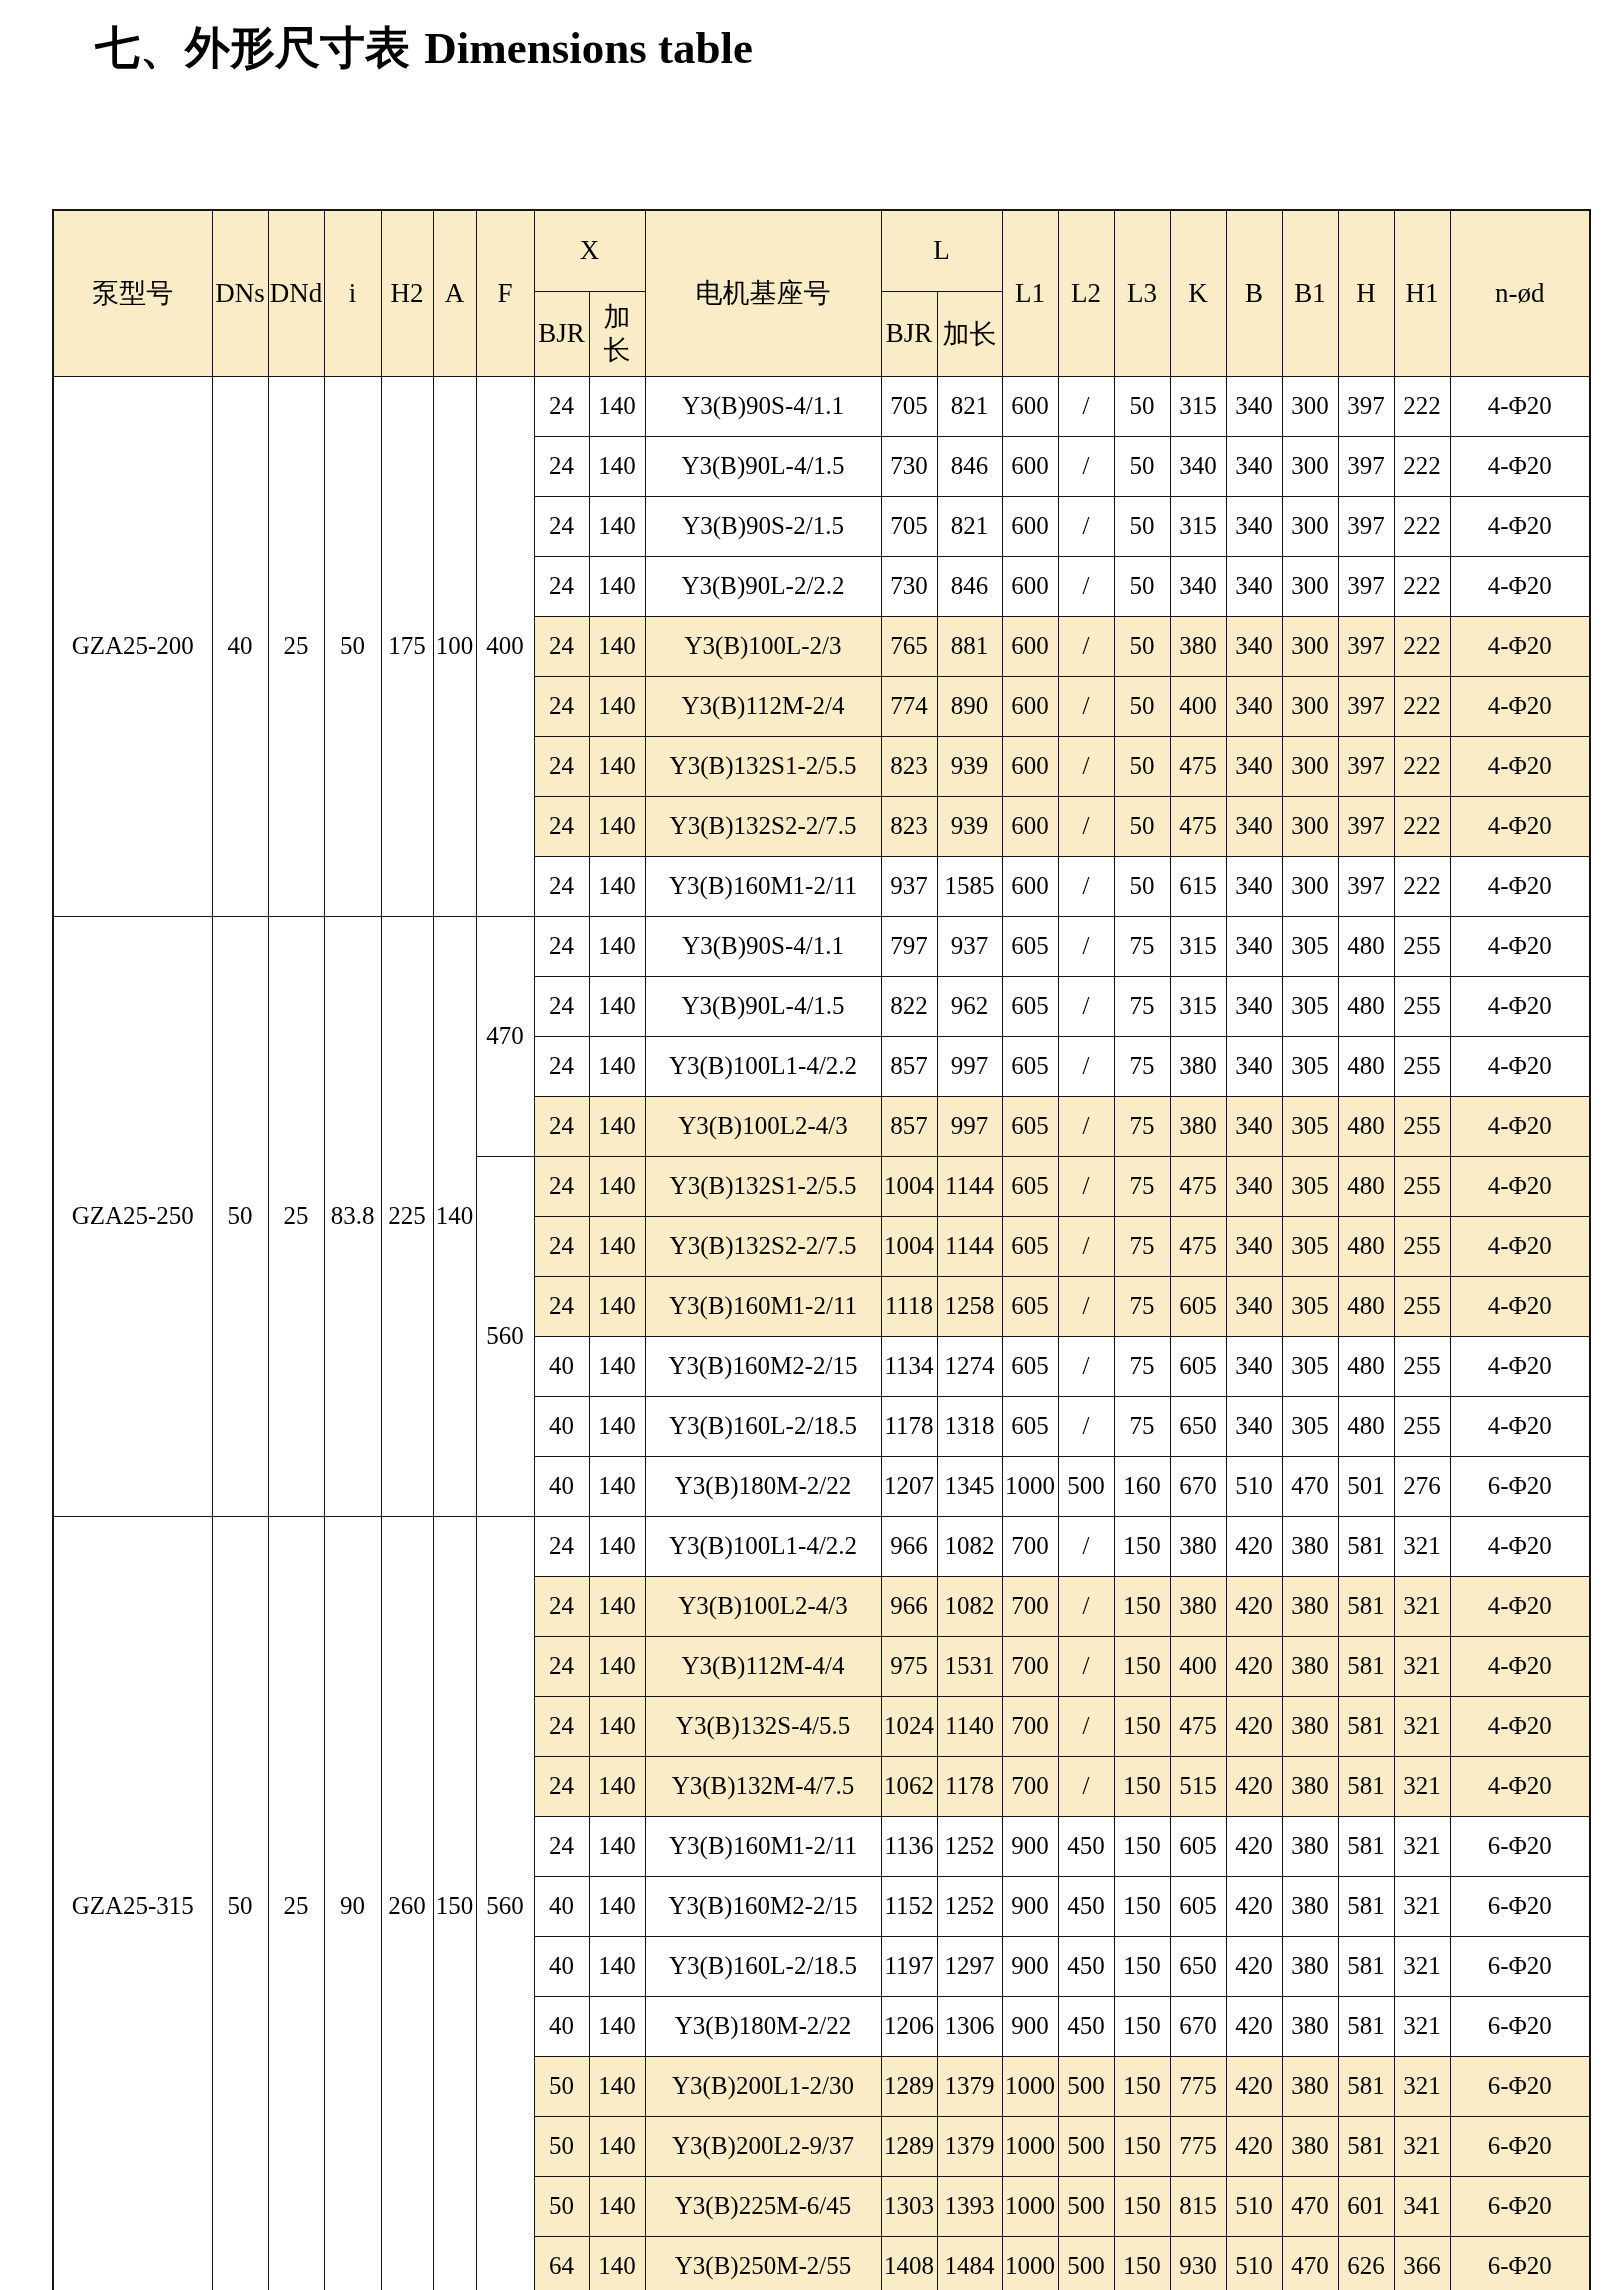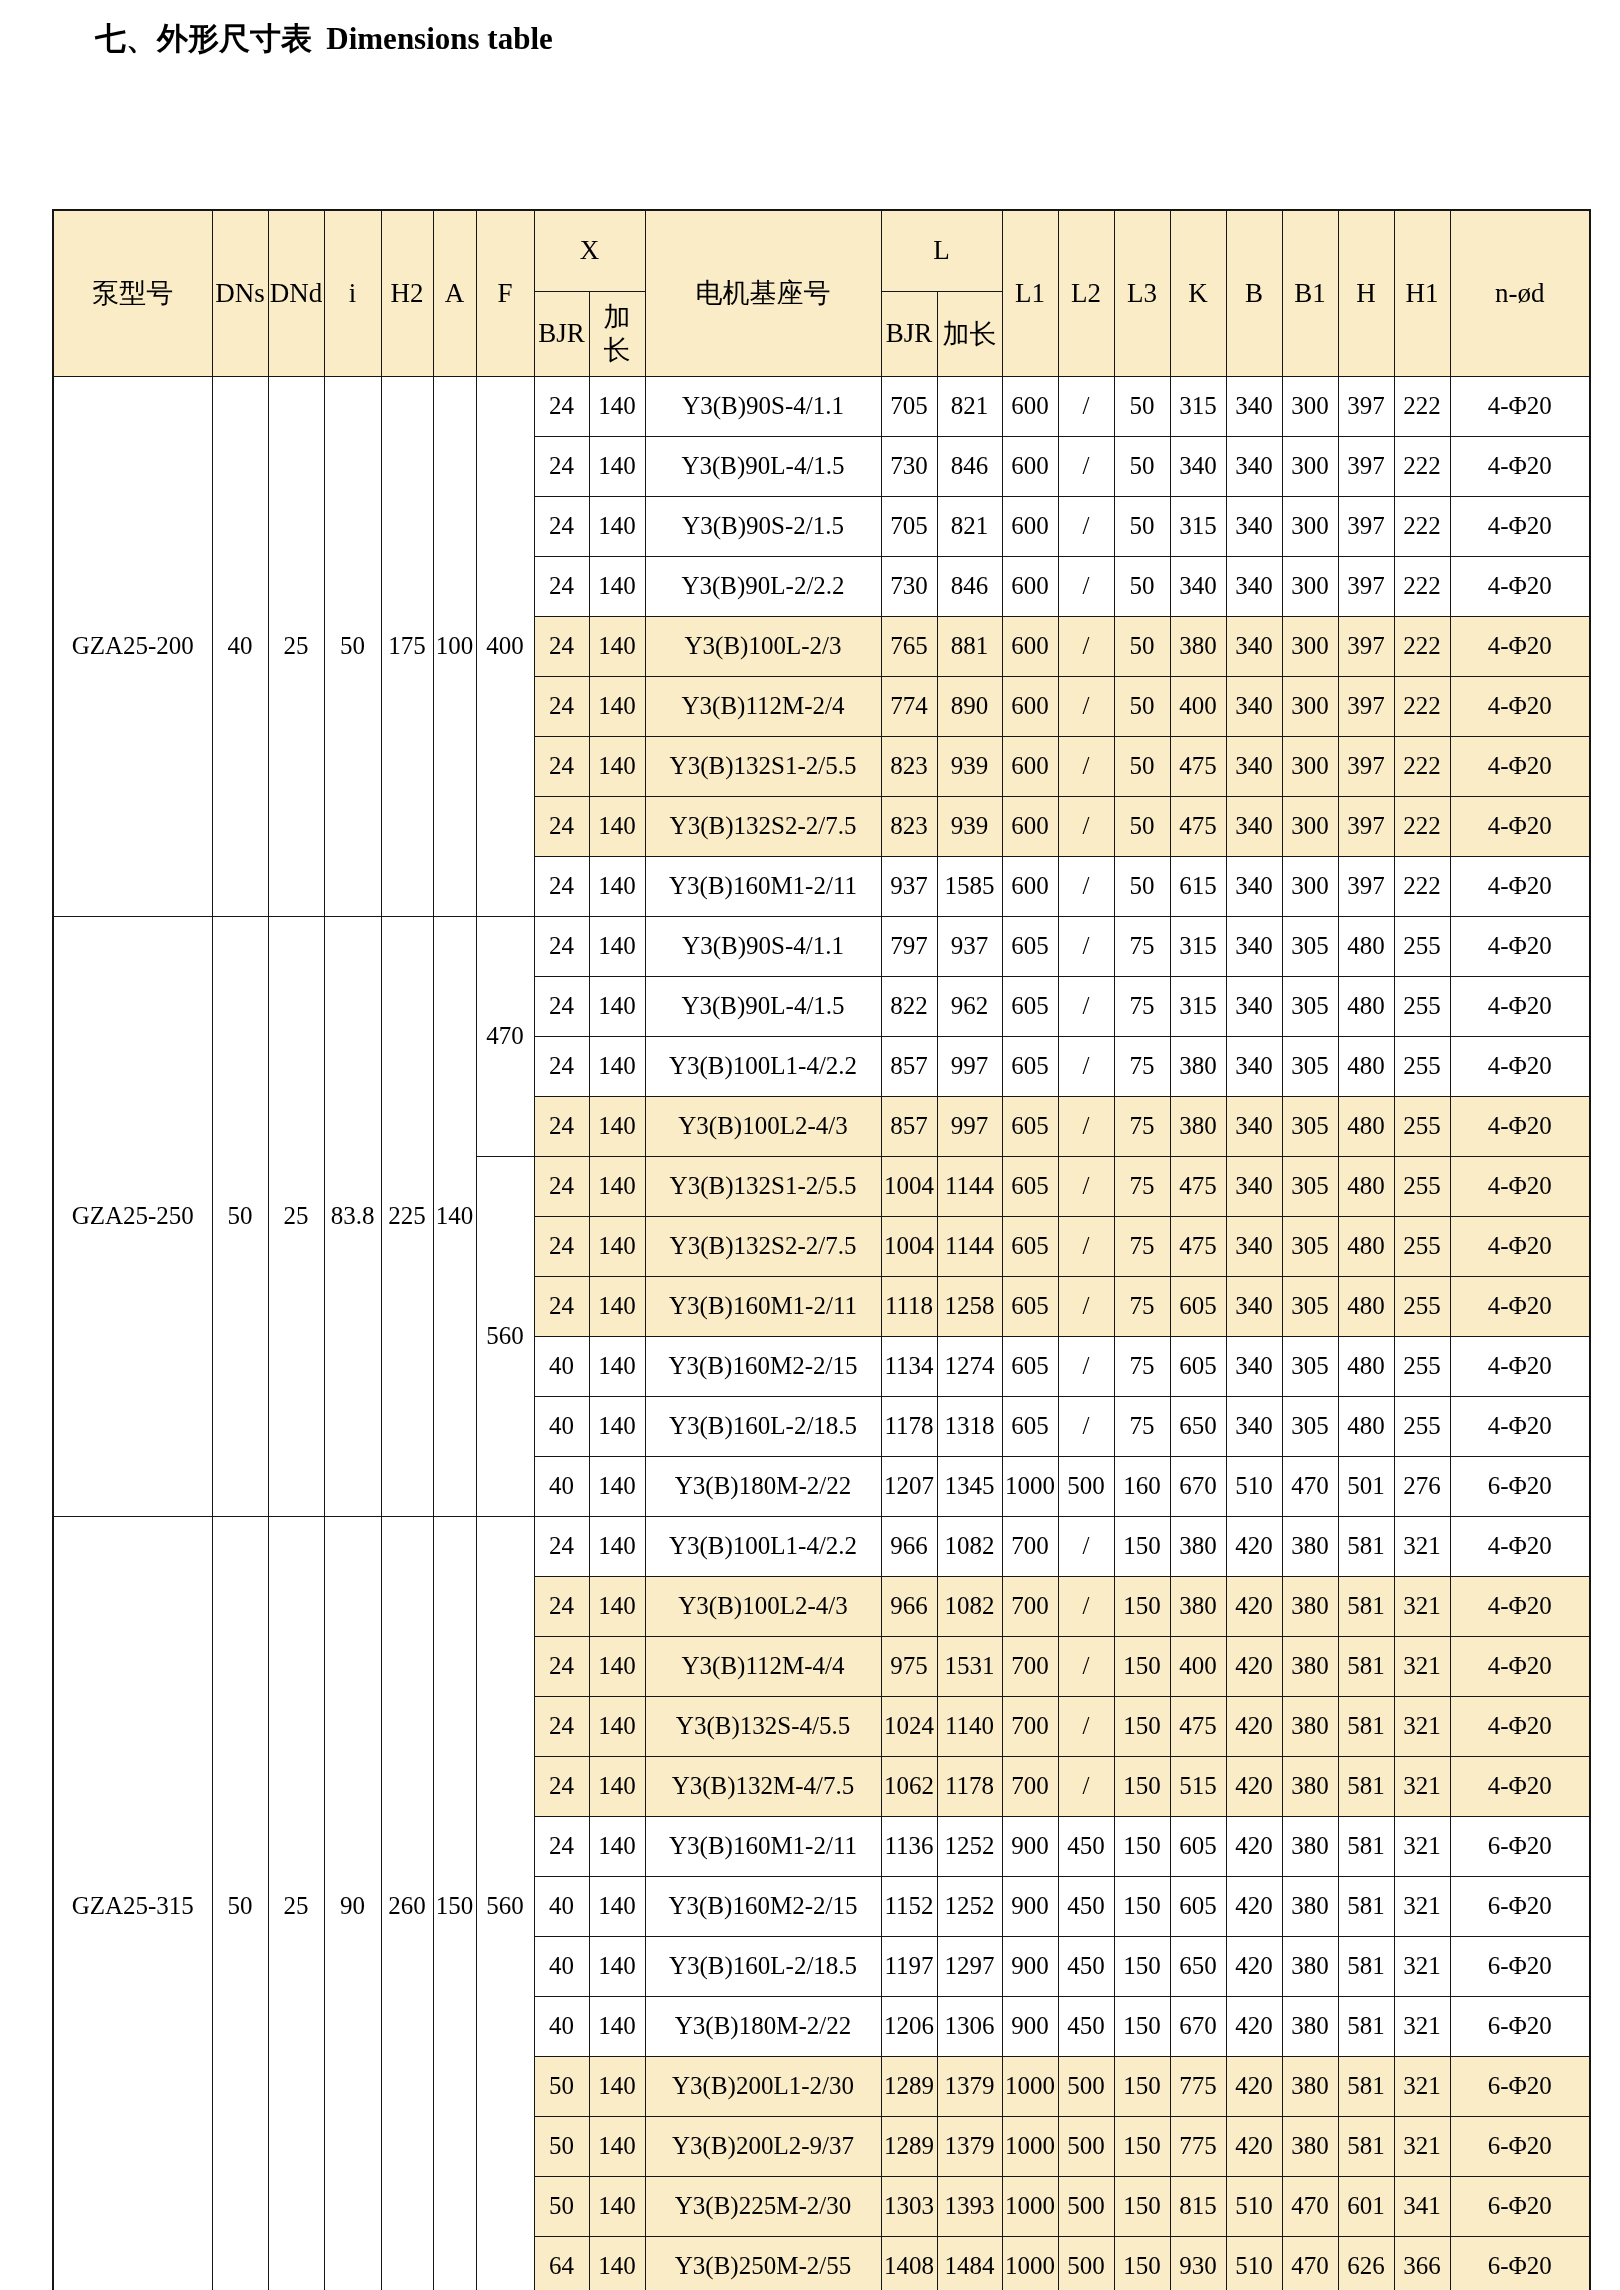--- a/index.html
+++ b/index.html
@@ -6,21 +6,21 @@
     margin: 0; padding: 0;
     width: 1620px; height: 2291px;
     background: #ffffff;
     font-family: "Liberation Serif", serif;
     color: #000;
     overflow: hidden;
   }
   .title {
     position: absolute;
     left: 95px; top: 18px;
-    font-size: 31px;
+    font-size: 45px;
     font-weight: bold;
     white-space: nowrap;
     font-family: Liberation Serif, serif;
   }
   .title .en { margin-left: 14.3px; }
   table.dim {
     position: absolute;
     left: 52px; top: 209px;
     width: 1536px;
     border-collapse: collapse;
@@ -610,21 +610,21 @@
         <td class="hl">775</td>
         <td class="hl">420</td>
         <td class="hl">380</td>
         <td class="hl">581</td>
         <td class="hl">321</td>
         <td class="hl">6-Φ20</td>
       </tr>
       <tr>
         <td class="hl">50</td>
         <td class="hl">140</td>
-        <td class="hl">Y3(B)225M-2/30</td>
+        <td class="hl">Y3(B)225M-6/45</td>
         <td class="hl">1303</td>
         <td class="hl">1393</td>
         <td class="hl">1000</td>
         <td class="hl">500</td>
         <td class="hl">150</td>
         <td class="hl">815</td>
         <td class="hl">510</td>
         <td class="hl">470</td>
         <td class="hl">601</td>
         <td class="hl">341</td>

